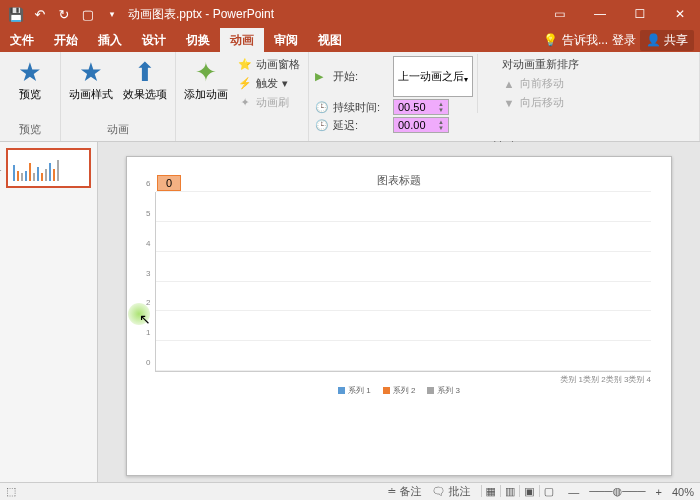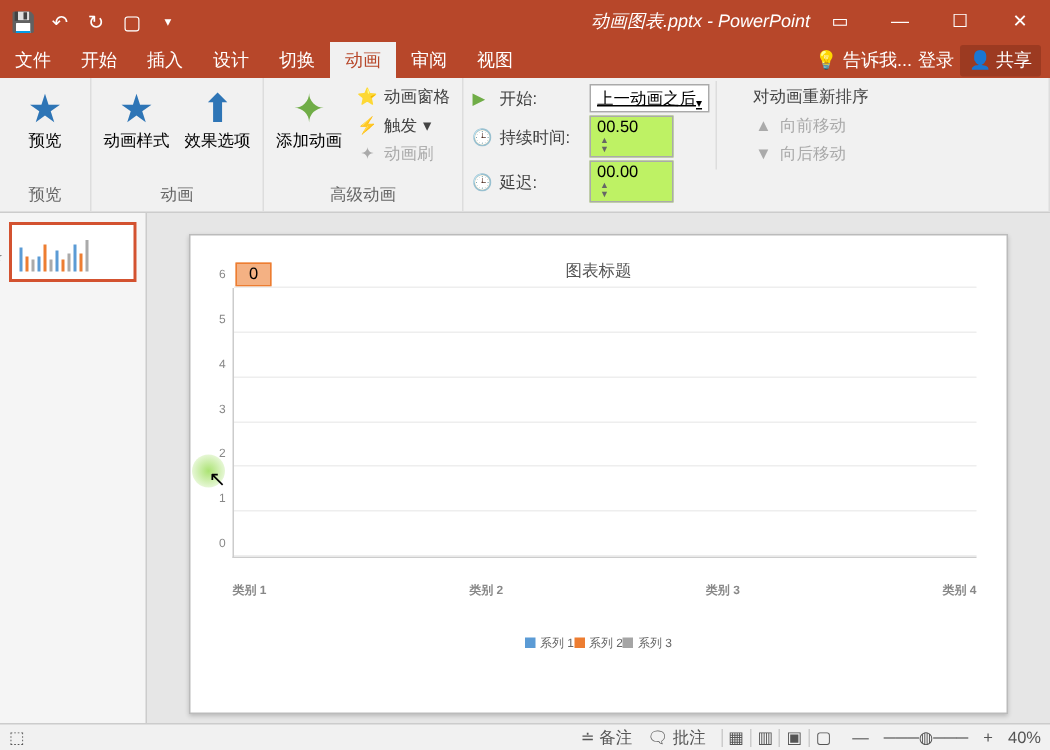--- a/index.html
+++ b/index.html
@@ -1,24 +1,24 @@
 <!DOCTYPE html>
 <html><head>
 <meta charset="utf-8">
 <style>
 * { margin: 0; padding: 0; box-sizing: border-box; font-family: "Microsoft YaHei", sans-serif; }
 body { width: 700px; height: 500px; background: #fff; overflow: hidden; font-size: 12px; }
 .titlebar { height: 28px; background: #B7472A; display: flex; align-items: center; color: #fff; }
 .titlebar .qat { display: flex; gap: 4px; padding: 0 6px; align-items: center; }
 .titlebar .qat span { width: 20px; height: 20px; display: flex; align-items: center; justify-content: center; font-size: 13px; }
-.titlebar .title { flex: 1; text-align: right; font-size: 12px; font-style: italic; }
+.titlebar .title { flex: 1; text-align: left; font-size: 12px; }
 .titlebar .wincontrols { display: flex; }
 .titlebar .wincontrols span { width: 40px; height: 28px; display: flex; align-items: center; justify-content: center; font-size: 12px; }
 .tabs { height: 24px; background: #B7472A; display: flex; align-items: center; color: #fff; font-size: 12px; }
-.tabs .tab { padding: 0 10px; height: 24px; line-height: 24px; cursor: pointer; }
+.tabs .tab { padding: 0 10px; height: 24px; line-height: 24px; cursor: pointer; font-weight: bold; }
 .tabs .tab.active { background: #F1F1F1; color: #B7472A; }
 .tabs .spacer { flex: 1; }
 .tabs .right { display: flex; align-items: center; gap: 4px; padding-right: 6px; }
 .tabs .share { background: #9C3A21; padding: 2px 6px; border-radius: 2px; display:flex; align-items:center; gap:3px;}
 .ribbon { height: 90px; background: #F1F1F1; border-bottom: 1px solid #ccc; display: flex; }
 .group { border-right: 1px solid #ddd; display: flex; flex-direction: column; padding: 2px 4px; }
 .group .content { flex: 1; display: flex; align-items: flex-start; gap: 2px; }
 .group .label { text-align: center; font-size: 11px; color: #666; padding: 2px 0; }
 .bigbtn { display: flex; flex-direction: column; align-items: center; width: 52px; padding: 2px; cursor: pointer; }
 .bigbtn .icon { font-size: 26px; height: 32px; display: flex; align-items: center; }
@@ -26,22 +26,22 @@
 .star-blue { color: #2E75B6; }
 .star-green { color: #70AD47; }
 .smallrow { display: flex; flex-direction: column; gap: 2px; padding: 2px; }
 .smallbtn { display: flex; align-items: center; gap: 4px; font-size: 11px; color: #444; padding: 1px 2px; cursor: pointer; white-space: nowrap; }
 .smallbtn.disabled { color: #aaa; }
 .smallbtn .ic { width: 14px; text-align: center; }
 .timing { padding: 2px; }
 .timing-row { display: flex; align-items: center; gap: 4px; font-size: 11px; margin-bottom: 2px; }
 .timing-row .lbl { width: 56px; color: #444; }
 .timing-row .ic { width: 14px; color: #70AD47; }
-.dd { border: 1px solid #aaa; background: #fff; padding: 1px 4px; font-size: 11px; min-width: 70px; display: flex; justify-content: space-between; align-items: flex-end; text-decoration: underline; }
-.spinner { border: 1px solid #aaa; background: #bef264; width: 56px; padding: 1px 4px; font-size: 11px; display: flex; justify-content: space-between; flex-direction: column; }
+.dd { border: 1px solid #aaa; background: #fff; padding: 12px 4px; font-size: 11px; min-width: 70px; display: flex; justify-content: space-between; align-items: flex-end; }
+.spinner { border: 1px solid #aaa; background: #f0abfc; width: 56px; padding: 1px 4px; font-size: 11px; display: flex; justify-content: space-between; }
 .spinctrl { display: flex; flex-direction: column; font-size: 6px; line-height: 6px; color: #666; margin-left: 2px;}
 .workspace { display: flex; height: 340px; background: #eee; }
 .thumbs { width: 98px; background: #f5f5f5; border-right: 1px solid #ccc; padding: 6px; }
 .thumb { border: 2px solid #D35230; background: #fff; height: 40px; position: relative; padding: 3px; }
 .thumb::before { content: "1"; position: absolute; left: -14px; top: 0; font-size: 11px; color: #555; }
 .thumb .star { position: absolute; left: -14px; top: 16px; font-size: 9px; color: #888; }
 .minichart { display: flex; align-items: flex-end; gap: 2px; height: 100%; padding: 2px; }
 .minichart span { width: 2px; background: #5B9BD5; }
 .slidearea { flex: 1; background: #E6E6E6; display: flex; flex-direction: column; }
 .slide { flex: 1; margin: 14px 28px 6px 28px; background: #fff; border: 1px solid #bbb; box-shadow: 0 1px 3px rgba(0,0,0,0.2); position: relative; padding: 16px 20px 8px 20px; }
@@ -49,22 +49,22 @@
 .chart-title { text-align: center; font-size: 11px; color: #555; margin-bottom: 4px; }
 .plot { position: relative; height: 180px; margin-left: 8px; border-left: 1px solid #ccc; border-bottom: 1px solid #ccc; }
 .grid { position: absolute; left: 0; right: 0; border-top: 1px solid #eee; }
 .ytick { position: absolute; left: -10px; font-size: 8px; color: #888; transform: translateY(-50%); }
 .bars { position: absolute; bottom: 0; left: 0; right: 0; height: 100%; display: flex; justify-content: space-around; align-items: flex-end; }
 .cluster { display: flex; align-items: flex-end; gap: 3px; }
 .bar { width: 12px; }
 .s1 { background: #5B9BD5; }
 .s2 { background: #ED7D31; }
 .s3 { background: #A5A5A5; }
-.xlabels { display: flex; justify-content: space-between; font-size: 8px; color: #888; margin-top: 16px; margin-left: 8px; font-weight: bold; }
-.legend { display: flex; justify-content: center; gap: 0; font-size: 8px; color: #666; margin-top: 24px; }
+.xlabels { display: flex; justify-content: flex-end; font-size: 8px; color: #888; margin-top: 2px; margin-left: 8px; }
+.legend { display: flex; justify-content: center; gap: 12px; font-size: 8px; color: #666; margin-top: 0; }
 .legend span { display: flex; align-items: center; gap: 3px; }
 .legend .sw { width: 7px; height: 7px; }
 .notes { height: 18px; background: #fff; border-top: 1px solid #ccc; padding: 2px 8px; font-size: 11px; color: #888; margin: 0 28px; }
 .statusbar { height: 18px; background: #F1F1F1; border-top: 1px solid #ccc; display: flex; align-items: center; font-size: 11px; color: #555; padding: 0 6px; gap: 10px; }
 .statusbar .spacer { flex: 1; }
 .statusbar .viewbtns span { padding: 0 4px; border-left: 1px solid #ccc; }
 .cursor { position: absolute; left: 128px; top: 303px; z-index: 99; }
 .cursor .glow { width: 22px; height: 22px; border-radius: 50%; background: radial-gradient(circle, rgba(150,220,80,0.8), rgba(150,220,80,0)); }
 .cursor .arrow { position: absolute; left: 11px; top: 8px; font-size: 14px; color: #000; }
 </style>
@@ -142,21 +142,20 @@
             <span class="ic">⭐</span>
             <span>动画窗格</span>
           </div>
         <div class="smallbtn"><span class="ic">⚡</span><span>触发 </span>▾</div>
         <div class="smallbtn disabled">
             <span class="ic">✦</span>
             <span>动画刷</span>
           </div>
       </div>
     </div>
-    <div class="label">高级动画</div>
   </div>
   <div class="group" style="flex:1">
     <div class="content">
       <div class="timing">
         <div class="timing-row">
           <span class="ic">▶</span>
           <span class="lbl">开始:</span>
           <div class="dd">
               <span>上一动画之后</span>
               <span style="font-size:8px">▾</span>

